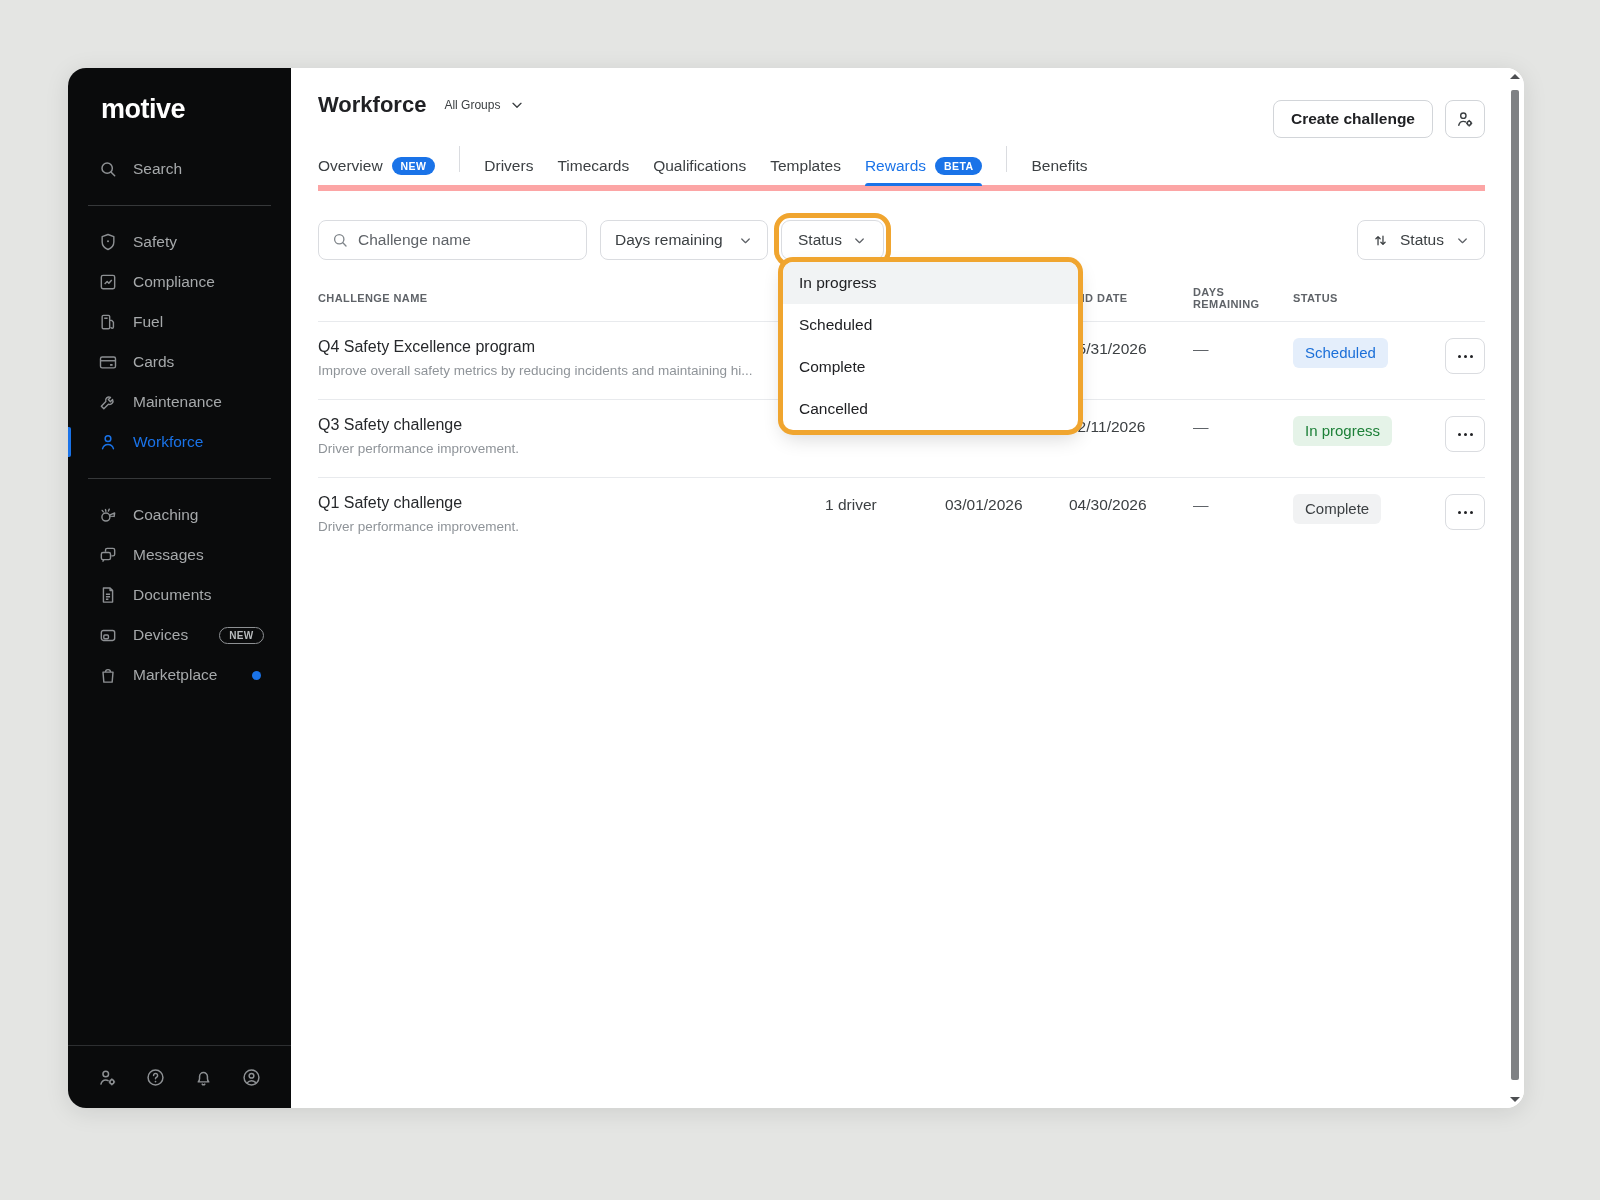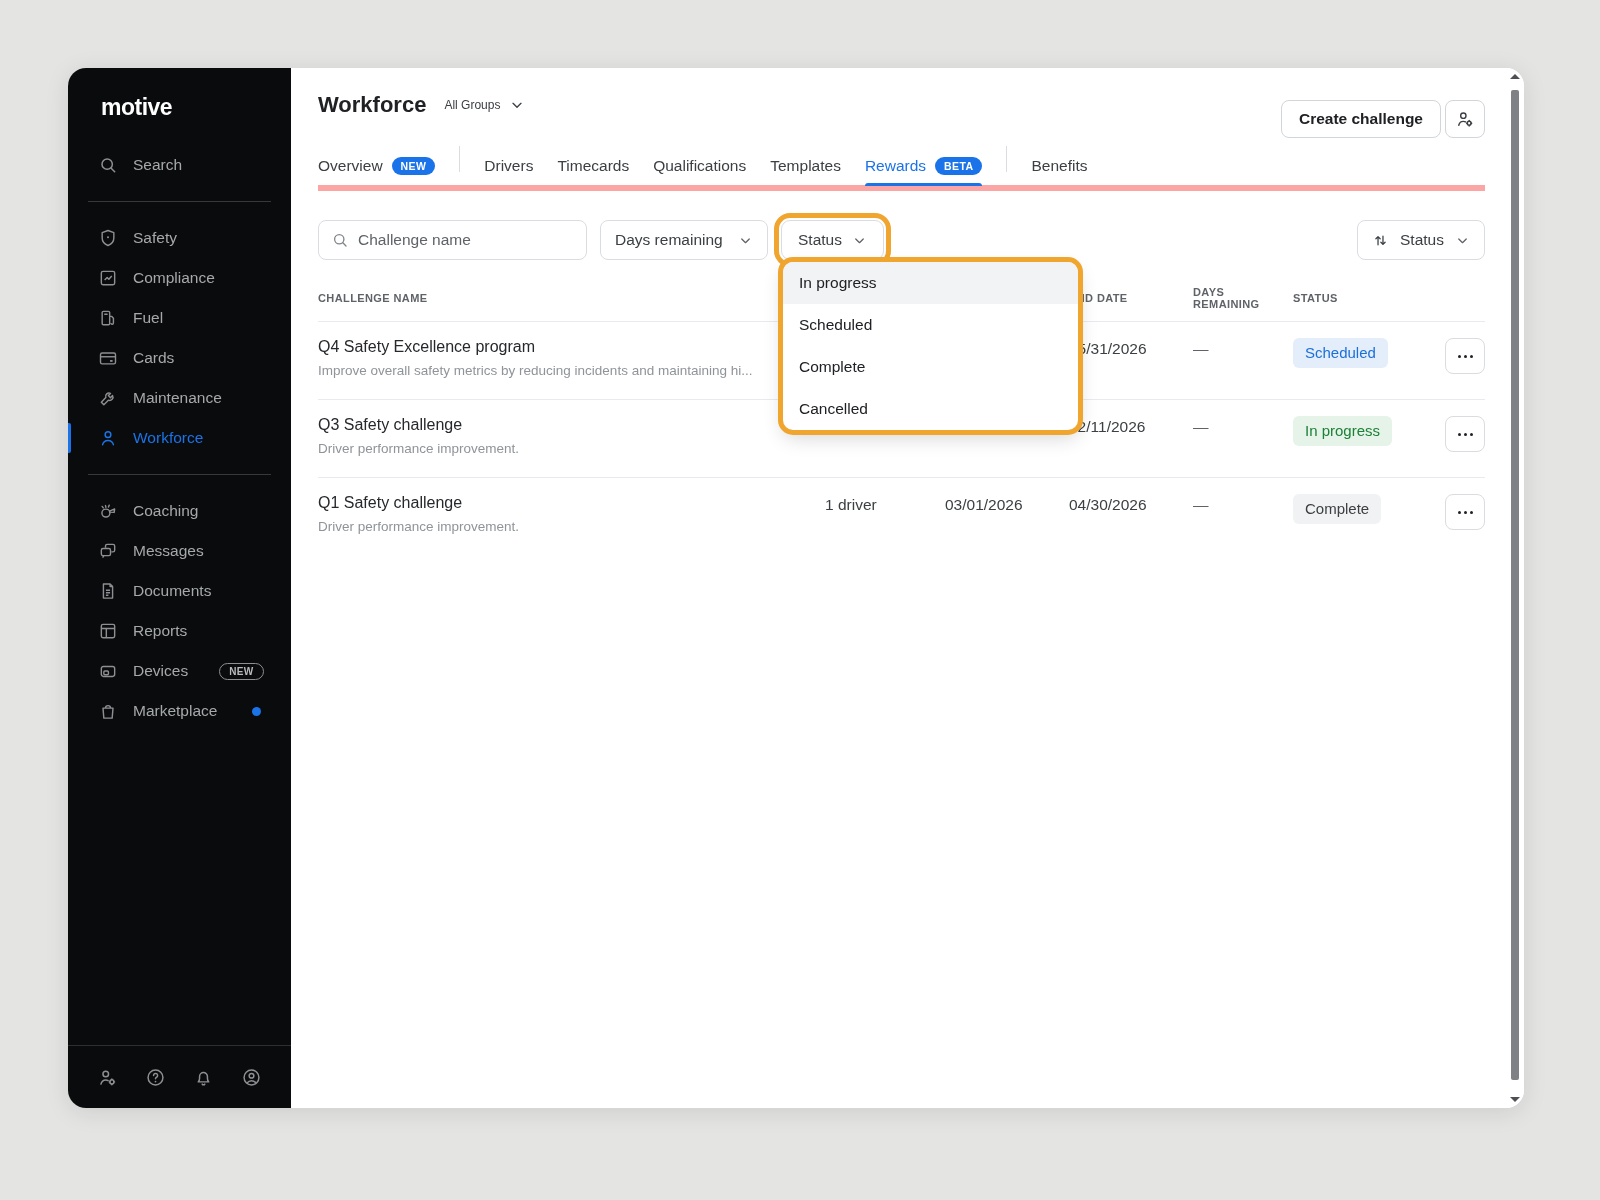--- a/index.html
+++ b/index.html
@@ -14,21 +14,21 @@
     position:absolute; left:68px; top:68px; width:1456px; height:1040px;
     background:#fff; border-radius:18px; overflow:hidden; display:flex;
     box-shadow:0 4px 24px rgba(0,0,0,.10);
   }
   
   .sidebar {
     width:223px; background:#0a0b0c; color:#a6a9ab; flex:0 0 auto;
     display:flex; flex-direction:column; position:relative;
   }
   .logo {
-    margin:26px 16px 0 33px; color:#fff; font-size:23px; font-weight:800;
+    margin:26px 16px 0 33px; color:#fff; font-size:27px; font-weight:800;
     letter-spacing:-0.5px;
   }
   .nav-item {
     height:40px; display:flex; align-items:center; gap:15px;
     padding-left:30px; font-size:15.5px; cursor:pointer; position:relative;
     white-space:nowrap;
   }
   .nav-item .nicon { width:20px; height:20px; display:inline-flex; color:#8d9093; flex:0 0 auto; }
   .nav-item .nicon svg { width:20px; height:20px; }
   .nav-item.active { color:#1a73e8; }
@@ -53,21 +53,21 @@
   
   .main { flex:1; position:relative; background:#fff; }
   .page-header {
     display:flex; align-items:center; margin:17px 39px 0 27px; height:40px;
   }
   .page-title { font-size:22px; font-weight:700; color:#202124; }
   .group-selector {
     display:flex; align-items:center; gap:9px; margin-left:18px;
     font-size:12px; color:#3c4043; cursor:pointer;
   }
-  .hdr-right { margin-left:auto; display:flex; align-items:center; gap:4px;margin-top:28px; }
+  .hdr-right { margin-left:auto; display:flex; align-items:center; gap:12px;margin-top:28px; }
   .btn-primary-outline {
     height:38px; padding:0 17px; border:1px solid #d2d5d9; border-radius:8px;
     background:#fff; font-size:15.5px; font-weight:700; color:#202124; cursor:pointer;
     font-family:inherit;
   }
   .btn-icon {
     width:40px; height:38px; border:1px solid #d2d5d9; border-radius:8px;
     background:#fff; cursor:pointer; display:flex; align-items:center; justify-content:center;
     color:#3c4043;
   }
@@ -267,29 +267,20 @@
     </div>
     <div class="nav-item">
       <span class="nicon">
         <svg viewBox="0 0 24 24" fill="none" stroke="currentColor" stroke-width="1.7" stroke-linejoin="round">
             <path d="M6.5 3.5h8l3 3V20.5h-11z"></path>
             <path d="M14.5 3.5v3h3"></path>
             <path d="M9.5 11h5M9.5 14h5M9.5 17h3"></path>
           </svg>
       </span>
       <span>Documents</span>
-    </div>
-    <div class="nav-item">
-      <span class="nicon">
-        <svg viewBox="0 0 24 24" fill="none" stroke="currentColor" stroke-width="1.7" stroke-linejoin="round">
-            <rect x="4" y="4" width="16" height="16" rx="2"></rect>
-            <path d="M4 9h16M10 9v11"></path>
-          </svg>
-      </span>
-      <span>Reports</span>
     </div>
     <div class="nav-item">
       <span class="nicon">
         <svg viewBox="0 0 24 24" fill="none" stroke="currentColor" stroke-width="1.7" stroke-linejoin="round">
             <rect x="4" y="6.5" width="16" height="12" rx="2.5"></rect>
             <rect x="7" y="12" width="5.5" height="4.5" rx="1.2"></rect>
           </svg>
       </span>
       <span>Devices</span>
       <span class="pill-outline">NEW</span>

